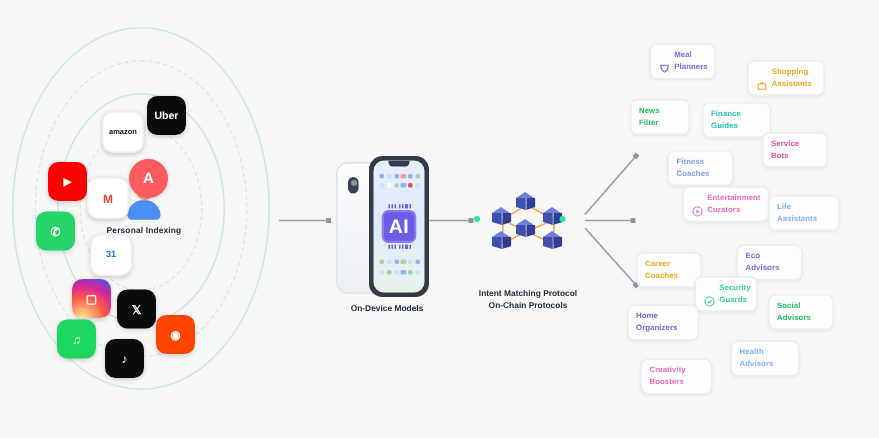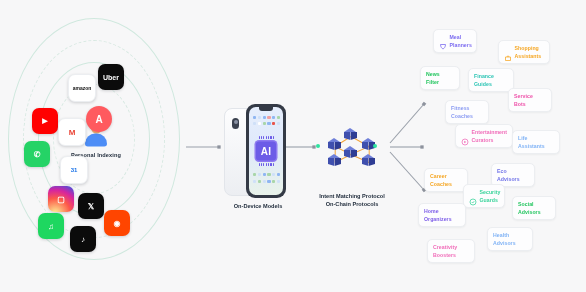--- a/index.html
+++ b/index.html
@@ -38,21 +38,21 @@
   .phone-back .cam:after{content:"";position:absolute;left:1.5px;top:2px;width:4px;height:4px;border-radius:50%;background:#8a91a3;}
   .phone{position:absolute;left:24px;top:0;width:40px;height:94px;border-radius:9px;
          background:#343a46;padding:3px;box-sizing:border-box;}
   .screen{position:relative;width:100%;height:100%;border-radius:7px;overflow:hidden;
           background:linear-gradient(175deg,#e6eefc 0%,#dfe9fb 45%,#e9f3ea 100%);}
   .notch{position:absolute;left:50%;top:0;transform:translateX(-50%);width:14px;height:3.5px;
          background:#343a46;border-radius:0 0 3px 3px;}
   .chip{position:absolute;left:50%;top:50%;transform:translate(-50%,-50%);
         width:20px;height:19px;border-radius:3px;background:#6c5ce7;
         display:flex;align-items:center;justify-content:center;
-        color:#fff;font-size:10px;font-weight:800;letter-spacing:.3px;
+        color:#fff;font-size:13px;font-weight:800;letter-spacing:.3px;
         box-shadow:0 0 0 1.5px #8e7bf0;}
   .pins{position:absolute;display:flex;gap:1.2px;}
   .pins i{display:block;width:1.2px;height:3px;background:#6c5ce7;border-radius:.5px;}
   .dots{position:absolute;display:flex;gap:1.6px;}
   .dots i{display:block;width:3.2px;height:3.2px;border-radius:1px;}
 
   .caption{position:absolute;text-align:center;font-size:5.6px;font-weight:700;color:#24303f;
            line-height:1.45;white-space:nowrap;}
 
   

